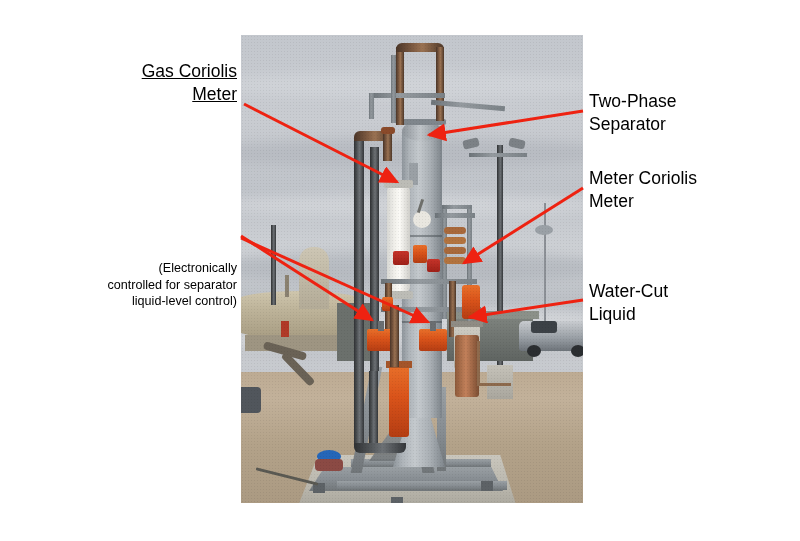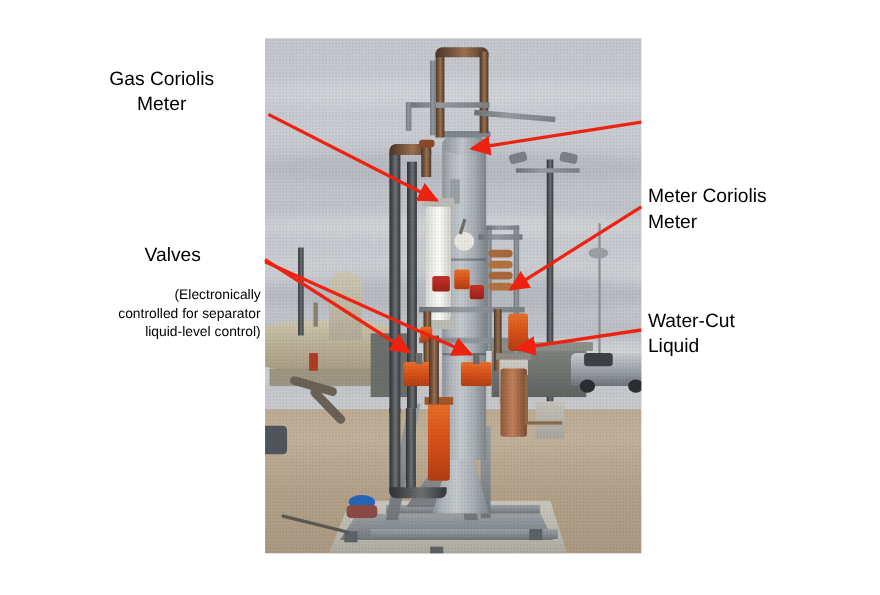--- a/index.html
+++ b/index.html
@@ -30,21 +30,21 @@
   .white-meter{background:linear-gradient(90deg,#d7d7d3 0%,#f2f1ec 35%,#fbfaf6 55%,#cfcec9 100%);}
   .orange{background:linear-gradient(180deg,#e8702a 0%,#d9531a 45%,#b43d13 100%);}
   .red-v{background:linear-gradient(180deg,#c6342a 0%,#9e2018 100%);}
   .tank{background:linear-gradient(180deg,#cfc6ad 0%,#bdb399 40%,#a79c82 100%);border-radius:50%/22%;}
   .concrete{background:linear-gradient(180deg,#c9c6bd 0%,#b8b5ab 60%,#a7a49a 100%);}
   .skidgray{background:linear-gradient(180deg,#9aa0a4 0%,#868c91 55%,#717679 100%);}
 
   
   .anno{position:absolute;inset:0;pointer-events:none;}
   .label{position:absolute;font-size:17.5px;line-height:1.32;color:#000;white-space:pre-line;}
-  .label.right-align{text-align:center;}
+  .label.right-align{text-align:right;text-decoration:underline;}
   .sub{position:absolute;font-size:12.6px;line-height:1.33;color:#000;text-align:right;white-space:pre-line;}
 </style>
 </head>
 <body>
 
 <div id="root">
 
   <div class="photo">
 
     <div class="sky"></div>
@@ -201,26 +201,27 @@
       <line x1="583" y1="111" x2="429" y2="135" stroke="#ee2211" stroke-width="3" marker-end="url(#ah)"></line>
 
       <line x1="583" y1="188" x2="464" y2="263" stroke="#ee2211" stroke-width="3" marker-end="url(#ah)"></line>
 
       <line x1="583" y1="300" x2="470" y2="317" stroke="#ee2211" stroke-width="3" marker-end="url(#ah)"></line>
     </svg>
 
     <div class="label right-align" style="left:57px;top:60px;width:180px;">Gas Coriolis
 Meter</div>
 
-    <div class="label right-align" style="left:77px;top:220px;width:160px;">Valves</div>
 
     <div class="sub" style="left:37px;top:260px;width:200px;">(Electronically
 controlled for separator
 liquid-level control)</div>
 
+    <div class="label" style="left:589px;top:90px;width:200px;">Two-Phase
+Separator</div>
 
     <div class="label" style="left:589px;top:167px;width:200px;">Meter Coriolis
 Meter</div>
 
     <div class="label" style="left:589px;top:280px;width:200px;">Water-Cut
 Liquid</div>
   </div>
 </div>
 
 </body></html>

